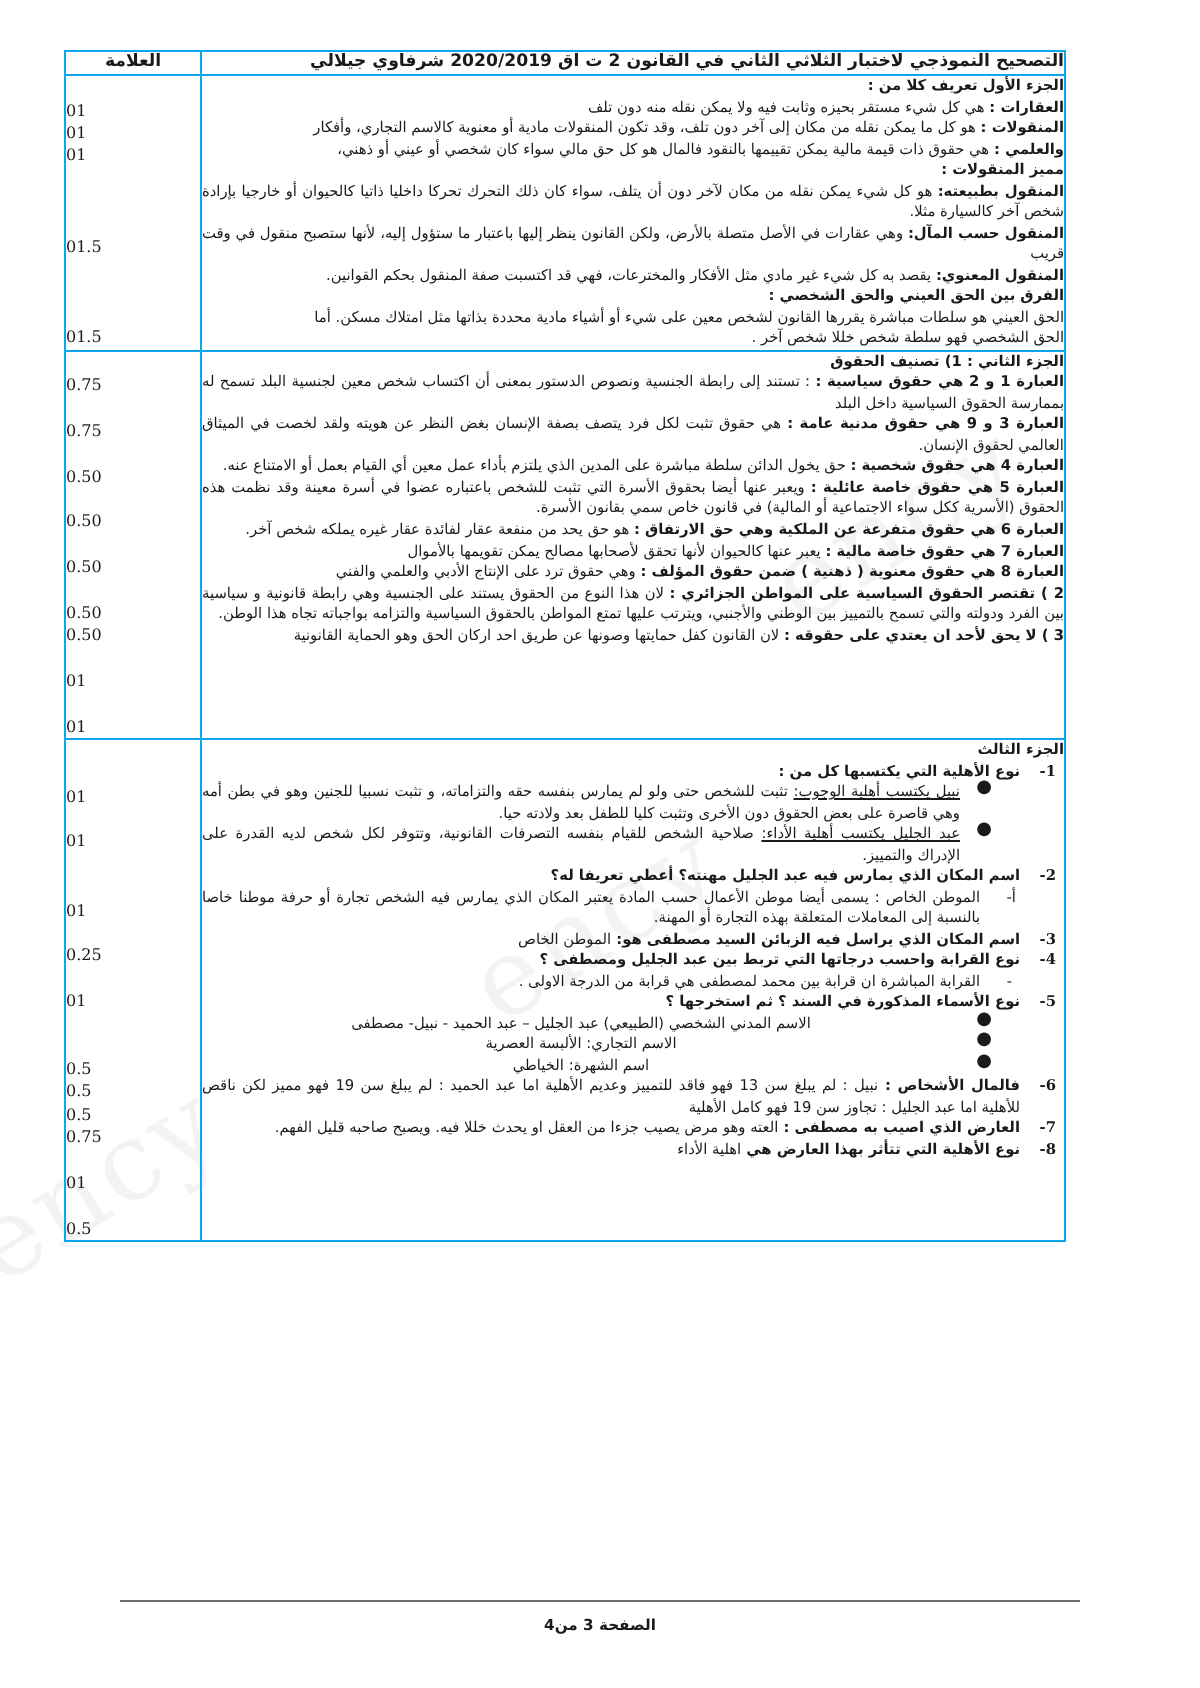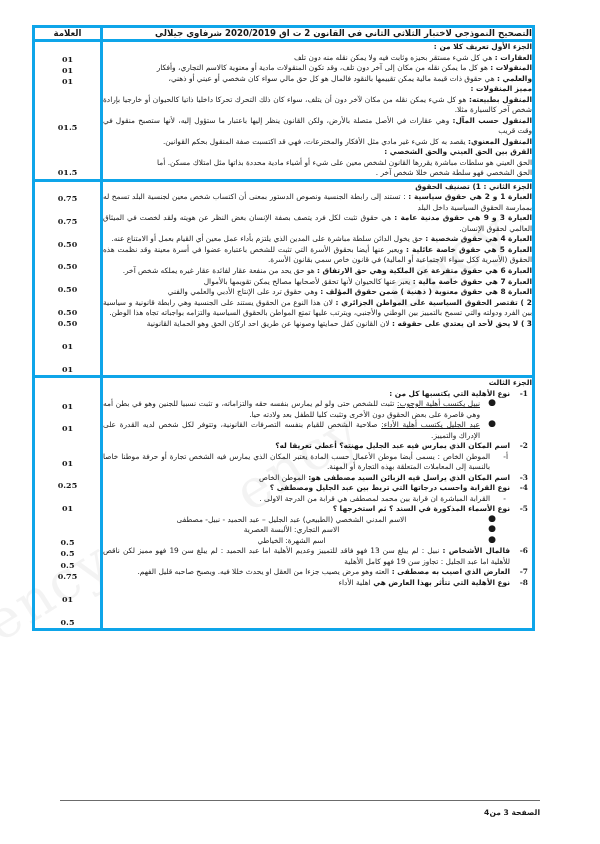--- a/index.html
+++ b/index.html
@@ -49,40 +49,39 @@
   table.sheet {
     position: absolute;
     top: 25px;
     left: 32px;
     width: 500px;
     border-collapse: collapse;
     table-layout: fixed;
     direction: rtl;
   }
   table.sheet td {
-    border: 3px solid #0ea5e9;
+    border: 1px solid #0ea5e9;
     padding: 0;
     vertical-align: top;
   }
 
   
   .col-body { width: 432px; }
   .col-mark { width: 68px; }
 
   .body-cell {
     padding: 1px 4px 2px 4px;
     font-size: 7.4px;
     line-height: 1.42;
     text-align: justify;
     text-align-last: right;
   }
   .mark-cell {
-    text-align: center;
     font-family: "DejaVu Serif", "Liberation Serif", serif;
-    font-weight: bold;
+    font-weight: normal;
     font-size: 8px;
     line-height: 1.42;
     padding: 1px 2px 2px 2px;
     direction: ltr;
   }
   .mark-cell .mk { display: block; }
   .mark-cell .sp { display: block; visibility: hidden; }
 
   
   .hdr-title {
@@ -163,20 +162,21 @@
     top: 800px;
     width: 480px;
     z-index: 2;
   }
   .footer hr {
     border: none;
     border-top: 1px solid #6b6b6b;
     margin: 0 0 7px 0;
   }
   .footer .pg {
+    text-align: center;
     font-size: 7.6px;
     font-weight: bold;
     direction: rtl;
   }
 </style>
 </head>
 <body>
 
 <div class="watermark">
   <span class="wm1">ency</span>

